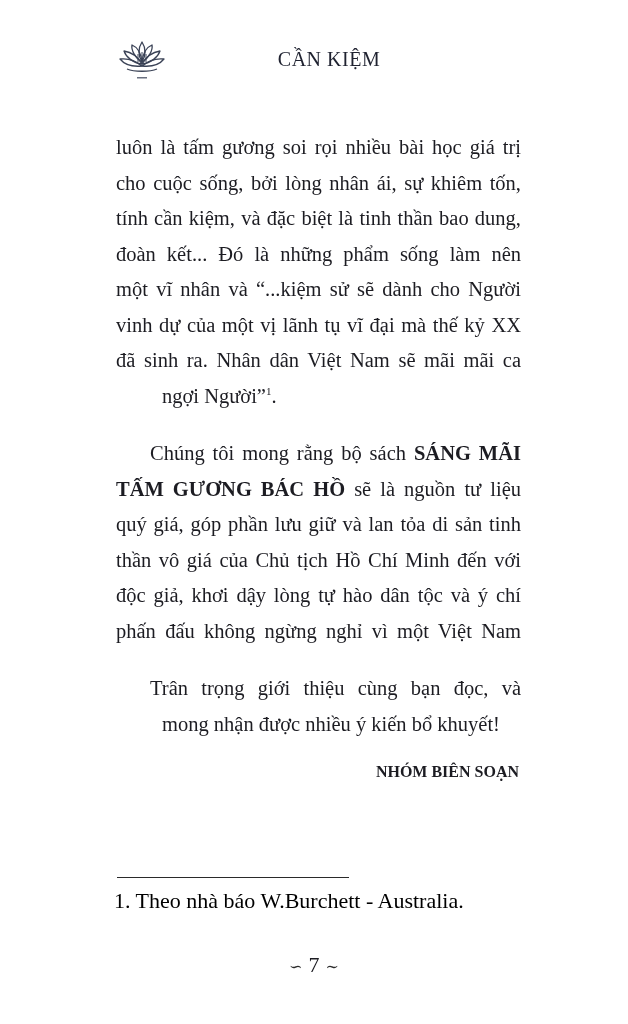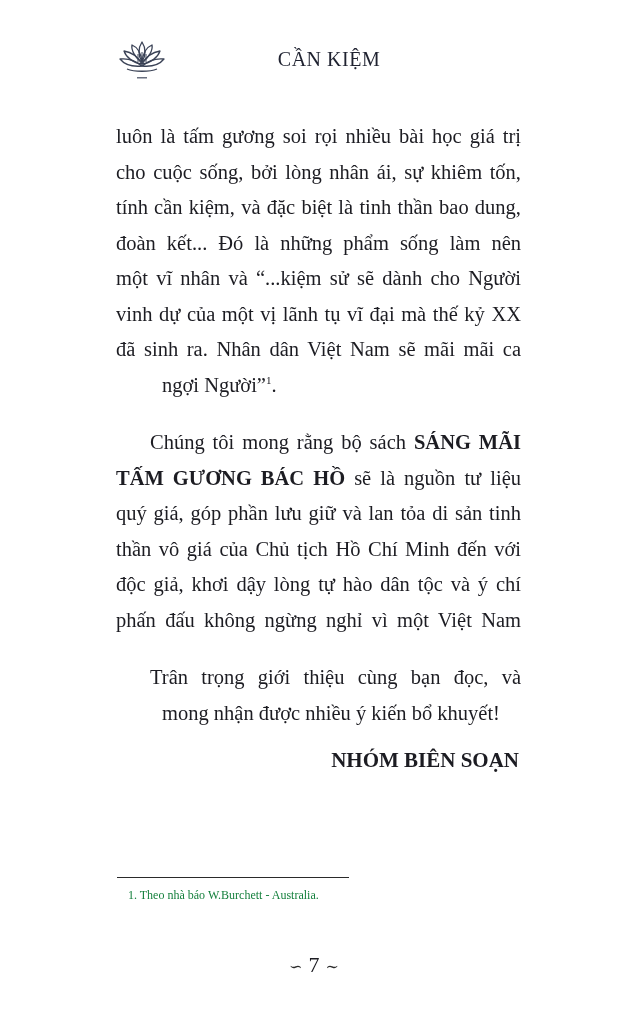--- a/index.html
+++ b/index.html
@@ -37,21 +37,21 @@
       text-align: center;
       font-size: 20px;
       letter-spacing: 0.5px;
       color: #1f2230;
       padding-left: 6px;
       box-sizing: border-box;
     }
     .content {
       position: absolute;
       left: 116px;
-      top: 119px;
+      top: 130px;
       width: 405px;
     }
     .para {
       font-size: 20.5px;
       line-height: 35.5px;
       margin: 0 0 12px 0;
       text-align: justify;
     }
     .para .line {
       display: block;
@@ -71,39 +71,39 @@
       font-weight: bold;
     }
     sup.fnref {
       font-size: 11px;
       vertical-align: super;
       line-height: 0;
     }
     .signature {
       text-align: right;
       font-weight: bold;
-      font-size: 21px;
+      font-size: 16px;
       line-height: 35.5px;
       margin-top: 4px;
       padding-right: 2px;
     }
     .footnote-rule {
       position: absolute;
       left: 117px;
       top: 877px;
       width: 232px;
       height: 0;
       border-top: 1.5px solid #2a2a2a;
     }
     .footnote {
       position: absolute;
-      left: 128px;
+      left: 114px;
       top: 888px;
-      font-size: 12px;
-      color: #15803d;
+      font-size: 22px;
+      color: #000000;
     }
     .page-number {
       position: absolute;
       left: 0;
       width: 628px;
       top: 952px;
       text-align: center;
       font-size: 22px;
       color: #1c1c22;
     }

